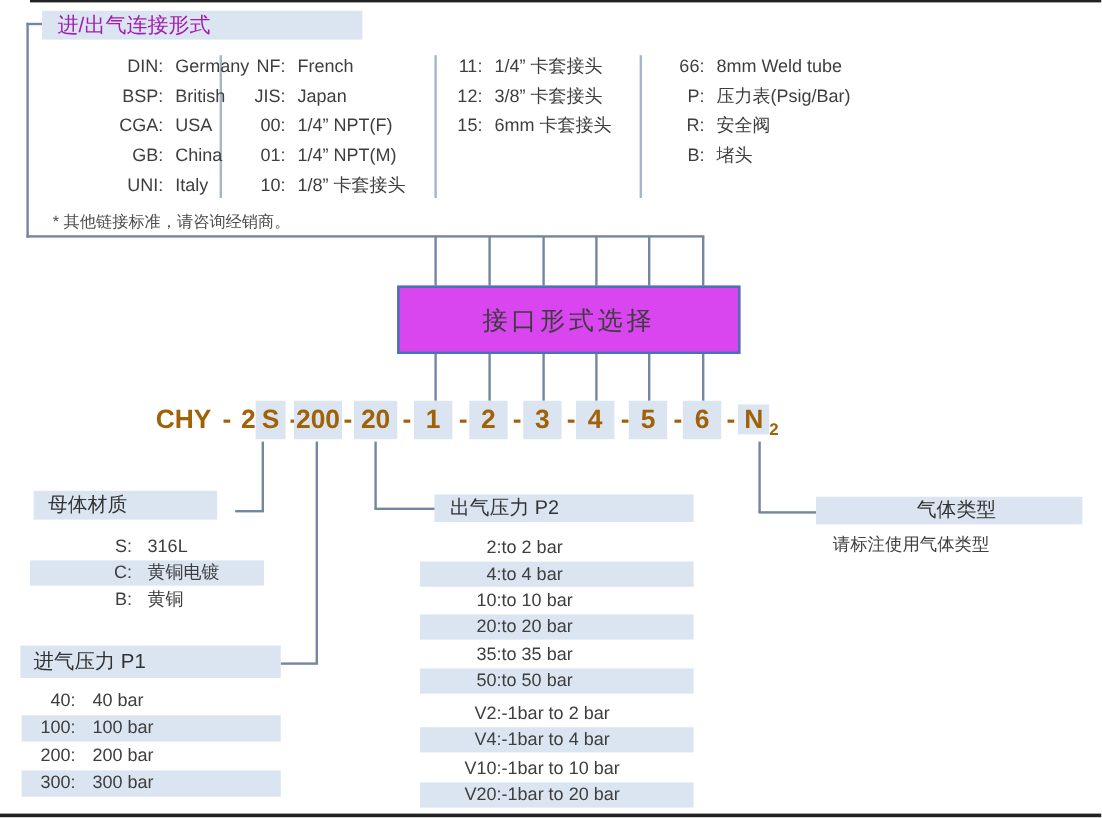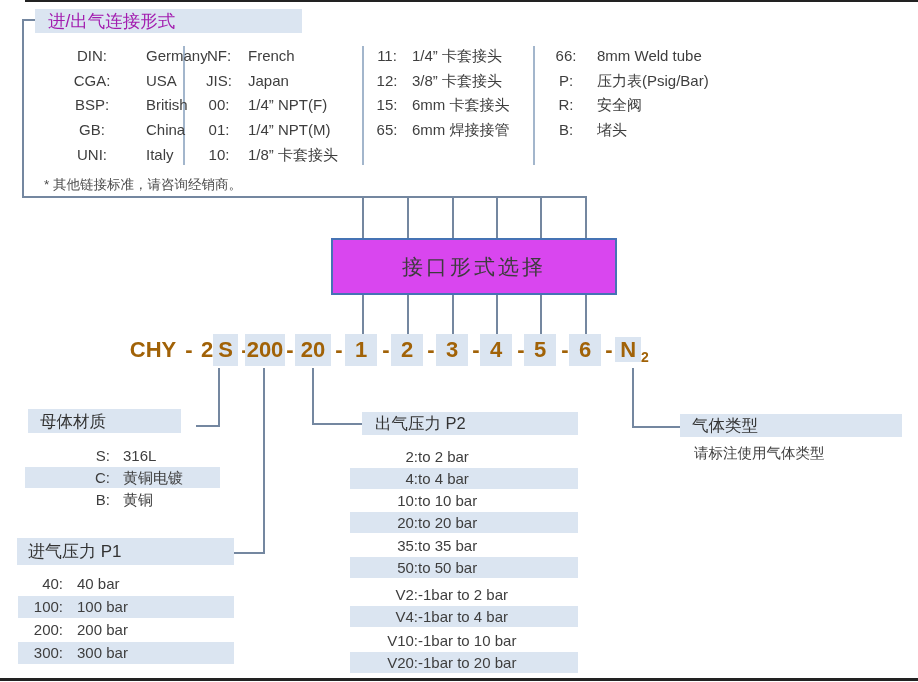--- a/index.html
+++ b/index.html
@@ -19,21 +19,21 @@
   .edge{position:absolute;background:var(--edge);}
 
   
   .hl-box{position:absolute;background:var(--hl);}
   #conn-header{left:35px;top:9px;width:267px;height:24px;line-height:24px;padding-left:13px;
     font-size:17.5px;color:#a21caf;box-sizing:border-box;}
 
   
   .tcol{position:absolute;top:44px;}
   .trow{display:flex;height:24.7px;line-height:24.7px;font-size:15px;white-space:nowrap;}
-  .tcode{text-align:center;}
+  .tcode{text-align:right;}
   .c0{left:48px}  .c0 .tcode{width:88px}
   .c1{left:200px} .c1 .tcode{width:38px}
   .c2{left:372px} .c2 .tcode{width:30px}
   .c3{left:545px} .c3 .tcode{width:42px}
   .tval{margin-left:10px}
 
   #footnote{position:absolute;left:44px;top:176px;font-size:13.5px;color:#4b4b4b;}
 
   
   #select-box{position:absolute;left:331px;top:238px;width:286px;height:57px;
@@ -46,21 +46,21 @@
   #code-row .seg,#code-row .dash{position:absolute;top:0;height:32px;line-height:32px;text-align:center;}
   #code-row .seg.hl{background:var(--hl);}
   #code-row .hl-n{background:var(--hl);padding:0 5px;}
   #code-row sub{font-size:14px;}
 
   
   .sec-h{position:absolute;background:var(--hl);box-sizing:border-box;color:#333;white-space:nowrap;}
   #material-h{left:28px;top:409px;width:153px;height:24px;line-height:24px;padding-left:12px;font-size:16.5px;}
   #inlet-h{left:17px;top:538px;width:217px;height:27px;line-height:27px;padding-left:11px;font-size:17px;}
   #outlet-h{left:362px;top:412px;width:216px;height:23px;line-height:23px;padding-left:13px;font-size:16.5px;}
-  #gas-h{left:680px;top:414px;width:222px;height:23px;line-height:23px;padding-left:12px;font-size:16.5px;}
+  #gas-h{left:680px;top:414px;width:222px;height:23px;line-height:23px;padding-left:12px;font-size:16.5px;text-align:center;}
   #gas-note{position:absolute;left:694px;top:444px;font-size:14.5px;color:#3f3f3f;}
 
   
   .vlist{position:absolute;}
   .lrow{display:flex;font-size:15px;white-space:nowrap;}
   .lrow.hl{background:var(--hl);}
   .lcode{text-align:right;}
   #material-list{left:25px;top:445px;width:195px;}
   #material-list .lrow{height:21px;line-height:21px;}
   #material-list .lrow+.lrow{margin-top:1px;}
@@ -94,28 +94,28 @@
   <div class="sep" style="left:183px;top:46px;height:119px;"></div>
   <div class="sep" style="left:362px;top:46px;height:119px;"></div>
   <div class="sep" style="left:533px;top:46px;height:119px;"></div>
 
   <div class="tcol c0">
       <div class="trow">
         <span class="tcode">DIN:</span>
         <span class="tval">Germany</span>
       </div>
       <div class="trow">
+        <span class="tcode">BSP:</span>
+        <span class="tval">British</span>
+      </div>
+      <div class="trow">
         <span class="tcode">CGA:</span>
         <span class="tval">USA</span>
       </div>
       <div class="trow">
-        <span class="tcode">BSP:</span>
-        <span class="tval">British</span>
-      </div>
-      <div class="trow">
         <span class="tcode">GB:</span>
         <span class="tval">China</span>
       </div>
       <div class="trow">
         <span class="tcode">UNI:</span>
         <span class="tval">Italy</span>
       </div>
     </div>
   <div class="tcol c1">
       <div class="trow">
@@ -144,24 +144,20 @@
         <span class="tcode">11:</span>
         <span class="tval">1/4” 卡套接头</span>
       </div>
       <div class="trow">
         <span class="tcode">12:</span>
         <span class="tval">3/8” 卡套接头</span>
       </div>
       <div class="trow">
         <span class="tcode">15:</span>
         <span class="tval">6mm 卡套接头</span>
-      </div>
-      <div class="trow">
-        <span class="tcode">65:</span>
-        <span class="tval">6mm 焊接接管</span>
       </div>
     </div>
   <div class="tcol c3">
       <div class="trow">
         <span class="tcode">66:</span>
         <span class="tval">8mm Weld tube</span>
       </div>
       <div class="trow">
         <span class="tcode">P:</span>
         <span class="tval">压力表(Psig/Bar)</span>

